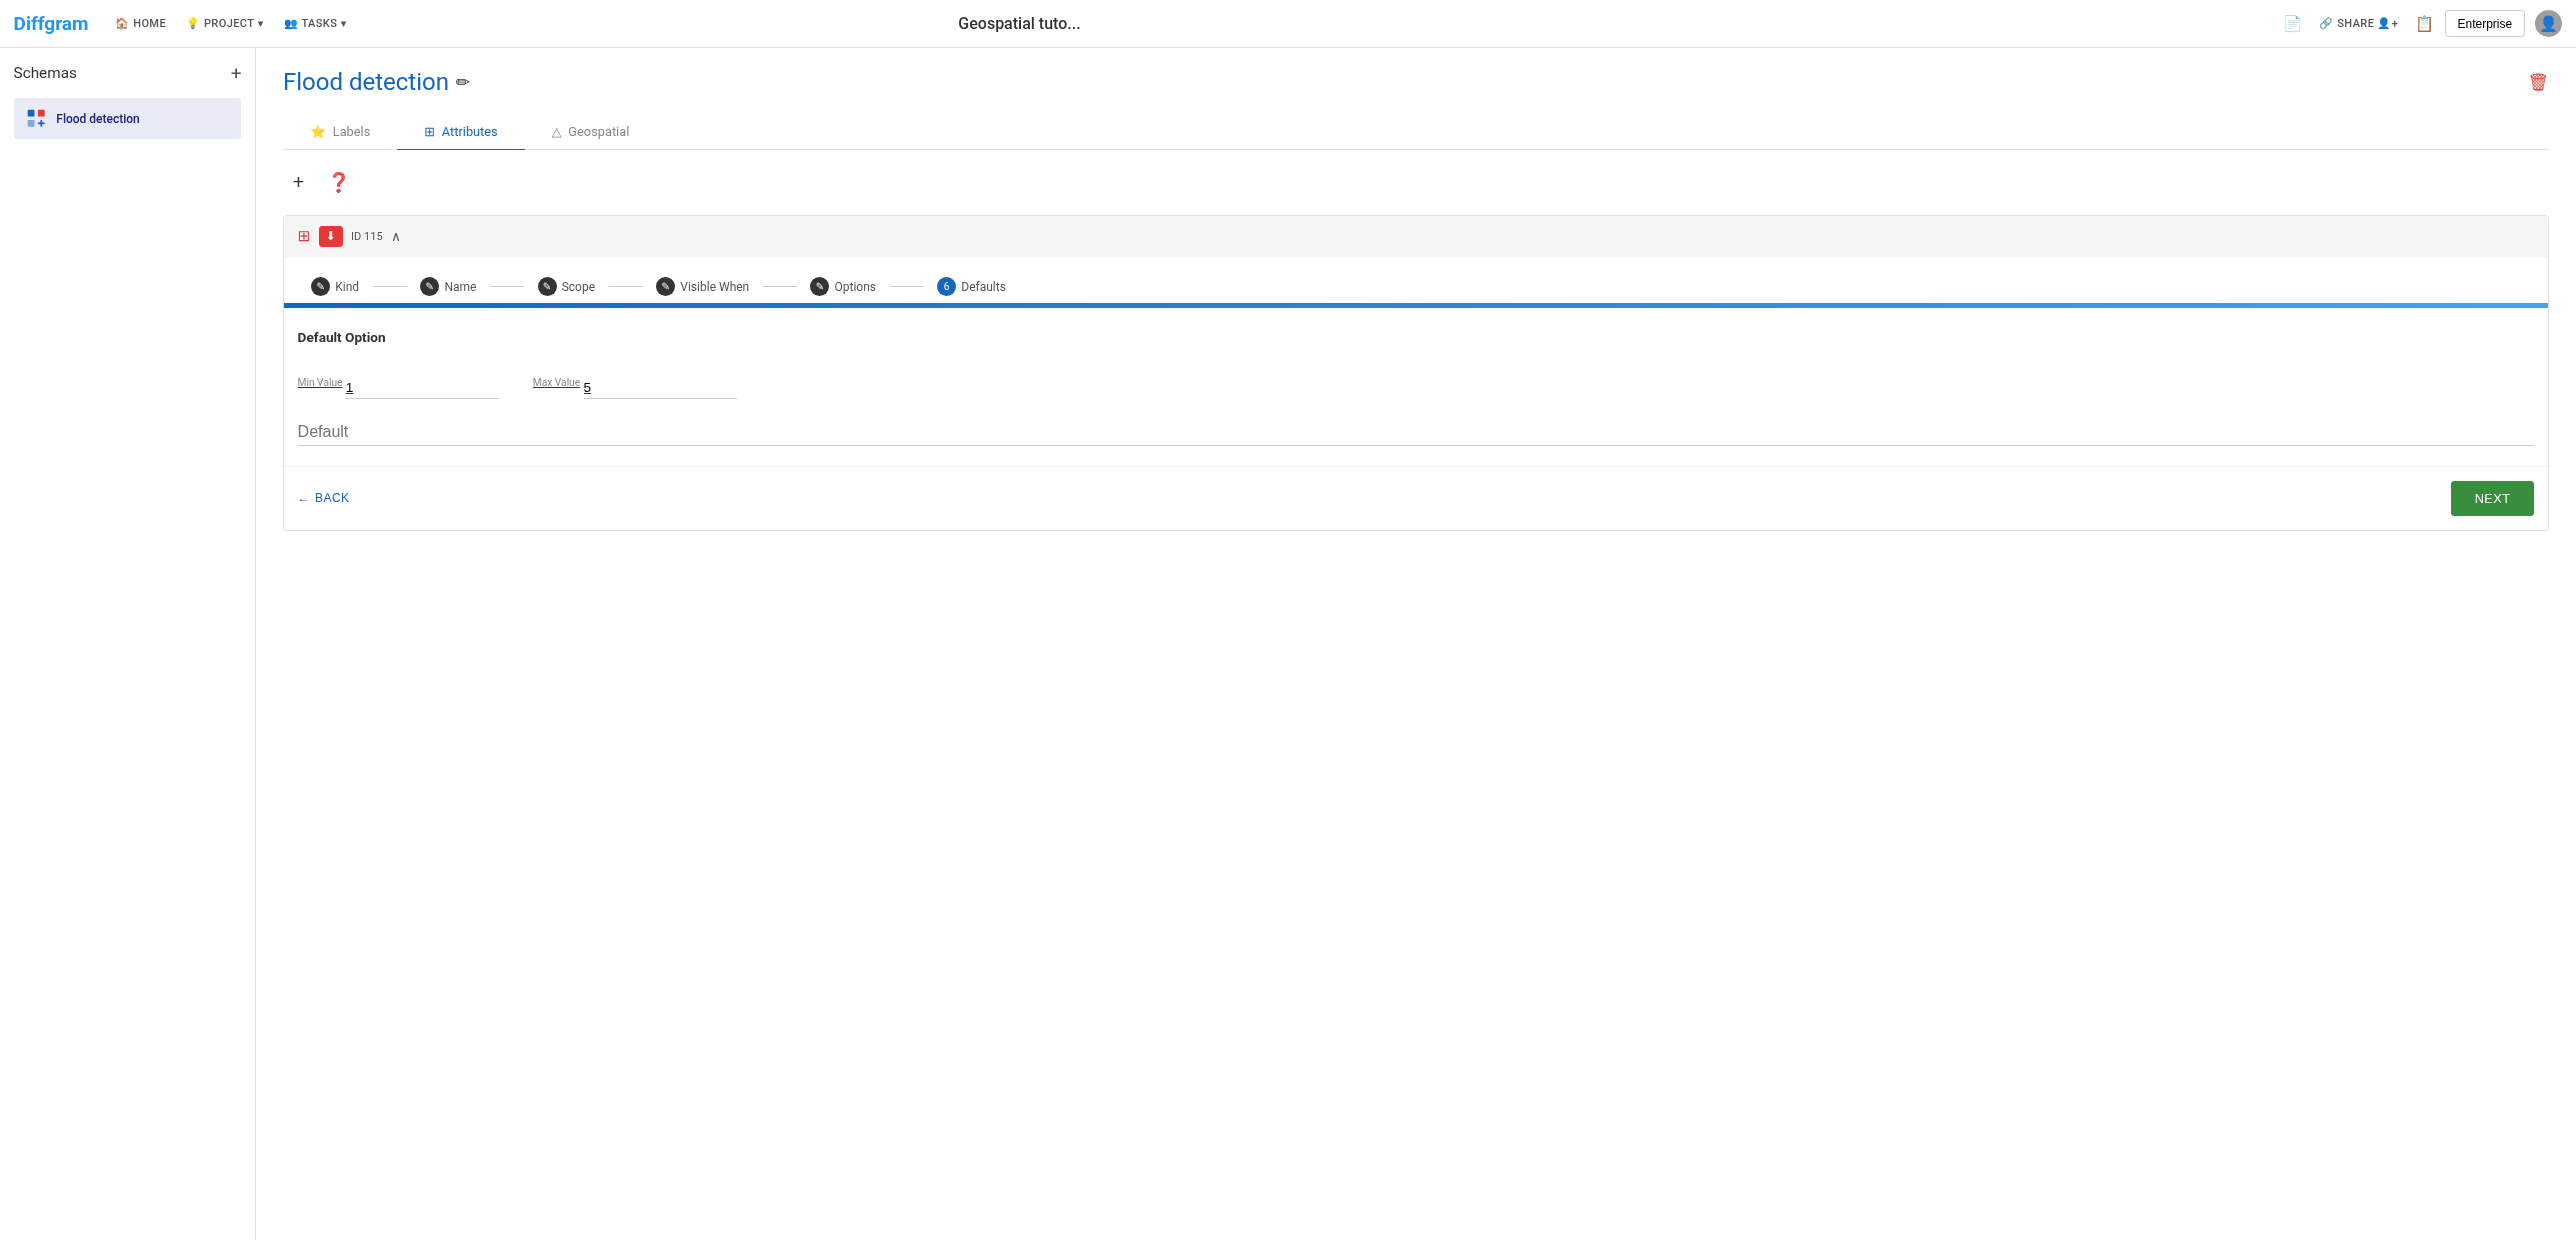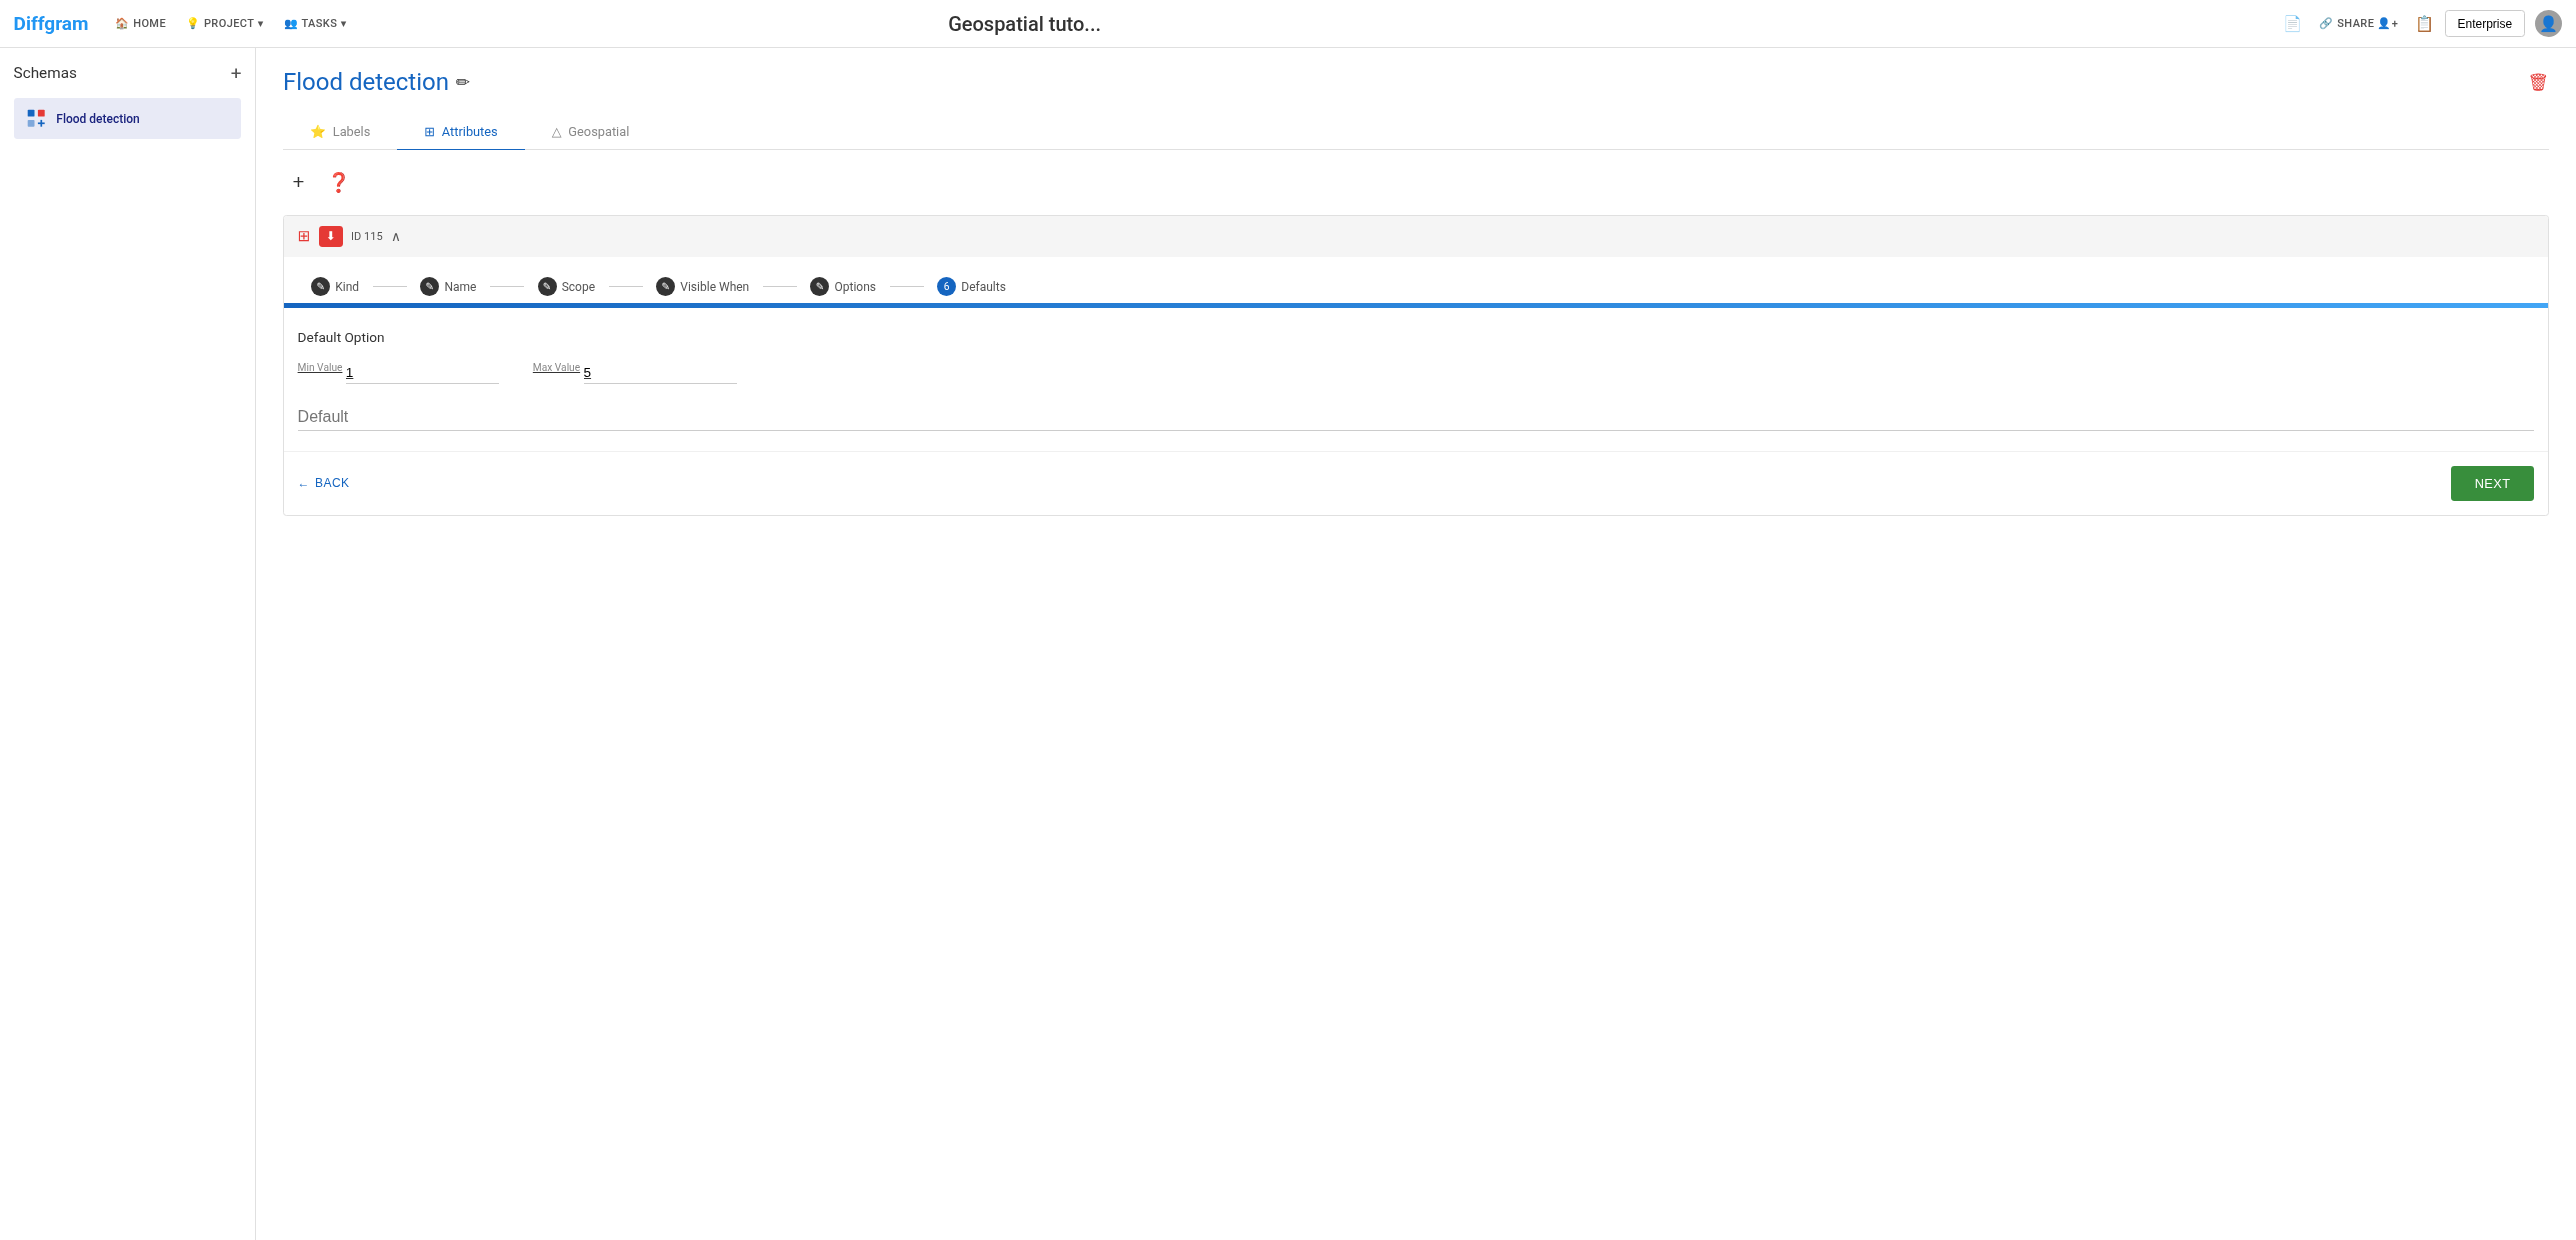--- a/index.html
+++ b/index.html
@@ -10,21 +10,21 @@
       display: flex; align-items: center; height: 48px;
       border-bottom: 0.9px solid #e0e0e0; padding: 0 13.6px; gap: 6.8px;
     }
     .topnav-logo { color: #4caf50; font-weight: 700; font-size: 19px; margin-right: 13.6px; }
     .topnav-logo span { color: #2196f3; }
     .nav-item {
       display: flex; align-items: center; gap: 3.4px;
       font-size: 11px; font-weight: 500; color: #555; cursor: pointer;
       padding: 3.4px 6.8px; text-transform: uppercase; letter-spacing: 0.4px;
     }
-    .nav-center { margin-left: auto; margin-right: auto; font-size: 20px; font-weight: 500; color: #333; }
+    .nav-center { margin-left: auto; margin-right: auto; font-size: 16px; font-weight: 500; color: #333; }
     .nav-right { display: flex; align-items: center; gap: 10.2px; margin-left: auto; }
     .btn-enterprise {
       border: 0.9px solid #ccc; border-radius: 3.4px; padding: 5.1px 12px;
       font-size: 12px; cursor: pointer; background: #fff;
     }
     .avatar {
       width: 27px; height: 27px; border-radius: 50%; background: #9e9e9e;
       display: flex; align-items: center; justify-content: center; color: #fff; font-size: 15.3px;
     }
 
@@ -117,21 +117,21 @@
     
     .progress-bar {
       height: 5.1px;
       background: linear-gradient(to right, #1565c0 0%, #42a5f5 50%, #1565c0 100%);
       background-size: 200% 100%;
       margin: 0 0 20.4px 0;
       border-radius: 0;
     }
 
     
-    .section-title { font-size: 13.6px; font-weight: 400; margin-bottom: 17px; padding: 0 13.6px; }
+    .section-title { font-size: 13.6px; font-weight: 700; margin-bottom: 32px; padding: 0 13.6px; }
     .form-row { display: flex; gap: 34px; padding: 0 13.6px; margin-bottom: 20.4px; }
     .form-field { display: flex; flex-direction: row; gap: 3.4px; min-width: 153px; text-decoration: underline; }
     .field-label { font-size: 10.2px; color: #888; margin-bottom: 3.4px; }
     .field-value { font-size: 13.6px; border: none; border-bottom: 0.9px solid #ccc; padding: 3.4px 0; width: 153px; background: transparent; outline: none; }
 
     .default-field-row { padding: 0 13.6px; margin-bottom: 20.4px; }
     .default-input {
       width: 100%; border: none; border-bottom: 0.9px solid #ccc;
       padding: 3.4px 0; font-size: 16px; outline: none; background: transparent; color: #3b82f6;
     }

